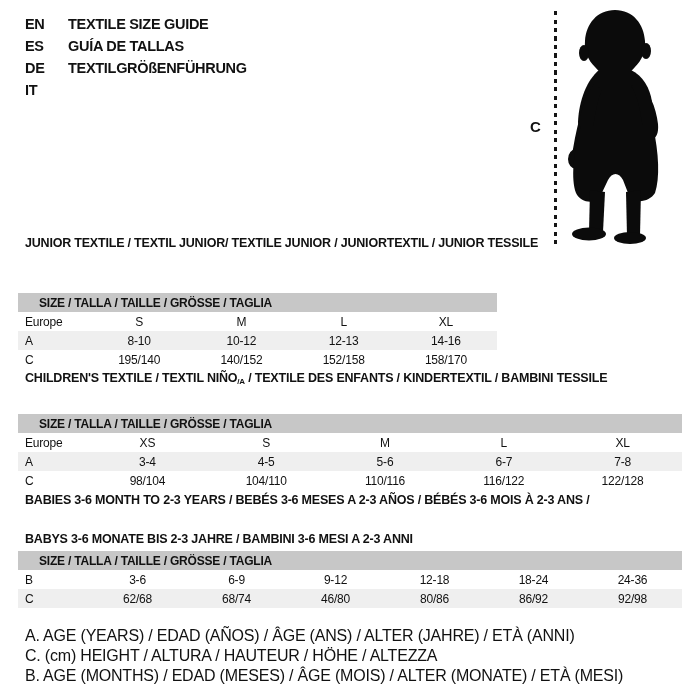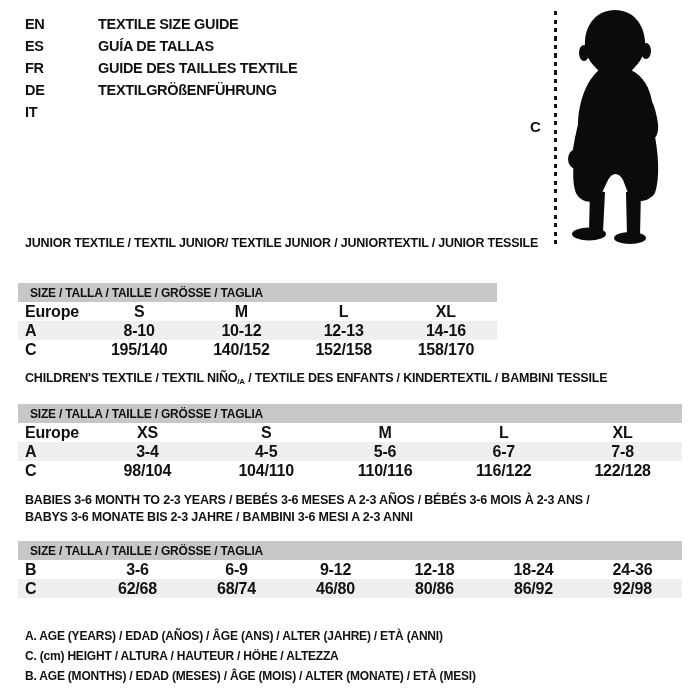--- a/index.html
+++ b/index.html
@@ -7,21 +7,21 @@
   body {
     position: relative;
     background: #ffffff;
     font-family: "Liberation Sans", sans-serif;
     color: #111111;
     overflow: hidden;
   }
 
   
   .lang-list { position: absolute; top: 13px; left: 25px; }
-  .lang-row { display: flex; height: 22px; align-items: center; gap: 30px; }
+  .lang-row { display: flex; height: 22px; align-items: center; }
   .lang-code, .lang-label {
     font-weight: bold; font-size: 14.5px; letter-spacing: -0.3px; white-space: nowrap;
   }
   .lang-code { width: 43px; }
 
   
   .figure { position: absolute; top: 0; left: 505px; width: 195px; height: 255px; }
   .figure-c-label {
     position: absolute; left: 25px; top: 118px;
     font-weight: bold; font-size: 15px;
@@ -37,52 +37,48 @@
     position: absolute; left: 25px;
     font-weight: bold; font-size: 12.5px; letter-spacing: -0.2px; white-space: nowrap;
   }
   .sub { font-size: 8px; vertical-align: -2px; font-weight: bold; }
   .title-line2 { position: absolute; left: 25px; }
 
   .size-table { position: absolute; left: 18px; }
   .size-header-bar {
     height: 19px; background: #c7c7c7;
     font-weight: bold; font-size: 12px; letter-spacing: -0.2px;
-    padding-left: 12px; display: flex; align-items: center;
+    padding-left: 21px; display: flex; align-items: center; margin-top: 10px;
   }
   table { border-collapse: collapse; table-layout: fixed; width: 100%; }
   td {
-    height: 19px; font-weight: bold; font-size: 16px; letter-spacing: -0.2px;
+    height: 19px; font-weight: normal; font-size: 12px; letter-spacing: -0.2px;
     text-align: center; vertical-align: middle; white-space: nowrap;
   }
   td.row-label { text-align: left; padding-left: 7px; width: 70px; }
   tr.shaded { background: #efefef; }
 
   
   .legend { position: absolute; left: 25px; top: 626px; }
   .legend-row {
-    height: 20px; font-weight: bold; font-size: 12px; letter-spacing: -0.2px;
+    height: 20px; font-weight: normal; font-size: 16px; letter-spacing: -0.2px;
     display: flex; align-items: center; white-space: nowrap;
   }
 </style>
 </head>
 <body>
 
 <div class="lang-list">
   <div class="lang-row">
     <span class="lang-code">EN</span>
     <span class="lang-label">TEXTILE SIZE GUIDE</span>
   </div>
   <div class="lang-row">
     <span class="lang-code">ES</span>
     <span class="lang-label">GUÍA DE TALLAS</span>
-  </div>
-  <div class="lang-row">
-    <span class="lang-code">FR</span>
-    <span class="lang-label">GUIDE DES TAILLES TEXTILE</span>
   </div>
   <div class="lang-row">
     <span class="lang-code">DE</span>
     <span class="lang-label">TEXTILGRÖßENFÜHRUNG</span>
   </div>
   <div class="lang-row">
     <span class="lang-code">IT</span>
   </div>
 </div>
 
@@ -189,21 +185,21 @@
       <td>104/110</td>
       <td>110/116</td>
       <td>116/122</td>
       <td>122/128</td>
     </tr>
   </tbody>
     </table>
 </div>
 
 <div class="section-title" style="top:493px">BABIES 3-6 MONTH TO 2-3 YEARS / BEBÉS 3-6 MESES A 2-3 AÑOS / BÉBÉS 3-6 MOIS À 2-3 ANS /</div>
-<div class="section-title title-line2" style="top:510px">BABYS 3-6 MONATE BIS 2-3 JAHRE / BAMBINI 3-6 MESI A 2-3 ANNI</div>
+<div class="section-title title-line2" style="top:532px">BABYS 3-6 MONATE BIS 2-3 JAHRE / BAMBINI 3-6 MESI A 2-3 ANNI</div>
 <div class="size-table" style="top:541px; width:664px">
   <div class="size-header-bar">SIZE / TALLA / TAILLE / GRÖSSE / TAGLIA</div>
   <table>
     <colgroup>
         <col style="width:70px">
         <col>
         <col>
         <col>
         <col>
         <col>

